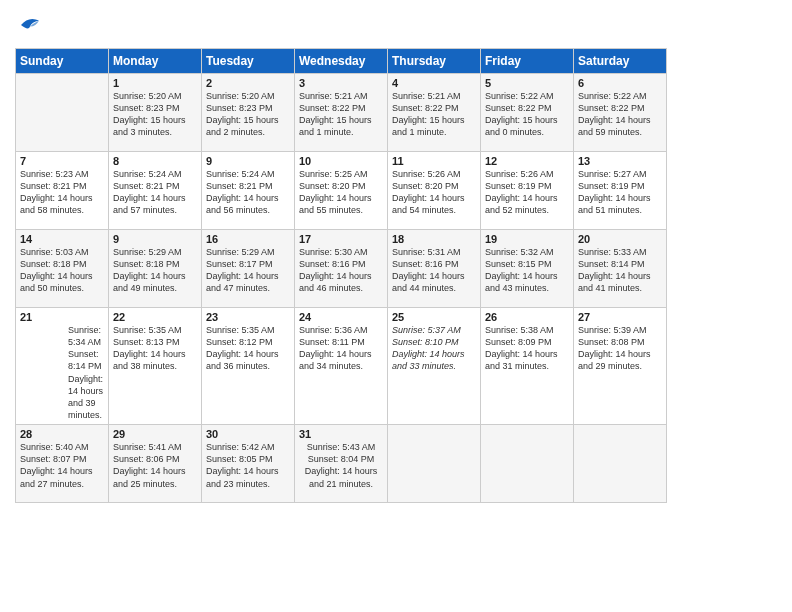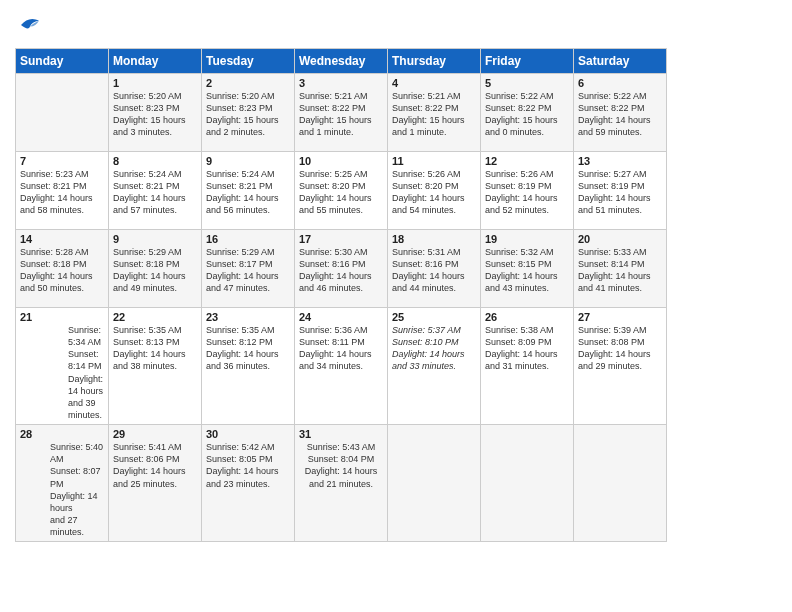--- a/index.html
+++ b/index.html
@@ -219,21 +219,21 @@
             <span class="day-number">13</span>
             <div class="day-info" style="white-space: pre-line;">Sunrise: 5:27 AM
 Sunset: 8:19 PM
 Daylight: 14 hours
 and 51 minutes.</div>
           </td>
         </tr>
         <tr>
           <td>
             <span class="day-number">14</span>
-            <div class="day-info" style="white-space: pre-line;">Sunrise: 5:28 AM
+            <div class="day-info" style="white-space: pre-line;">Sunrise: 5:03 AM
 Sunset: 8:18 PM
 Daylight: 14 hours
 and 50 minutes.</div>
           </td>
           <td>
             <span class="day-number">9</span>
             <div class="day-info" style="white-space: pre-line;">Sunrise: 5:29 AM
 Sunset: 8:18 PM
 Daylight: 14 hours
 and 49 minutes.</div>
@@ -321,21 +321,21 @@
             <span class="day-number">27</span>
             <div class="day-info" style="white-space: pre-line;">Sunrise: 5:39 AM
 Sunset: 8:08 PM
 Daylight: 14 hours
 and 29 minutes.</div>
           </td>
         </tr>
         <tr>
           <td>
             <span class="day-number">28</span>
-            <div class="day-info" style="white-space: pre-line; margin-left: 30px;">Sunrise: 5:40 AM
+            <div class="day-info" style="white-space: pre-line;">Sunrise: 5:40 AM
 Sunset: 8:07 PM
 Daylight: 14 hours
 and 27 minutes.</div>
           </td>
           <td>
             <span class="day-number">29</span>
             <div class="day-info" style="white-space: pre-line;">Sunrise: 5:41 AM
 Sunset: 8:06 PM
 Daylight: 14 hours
 and 25 minutes.</div>

